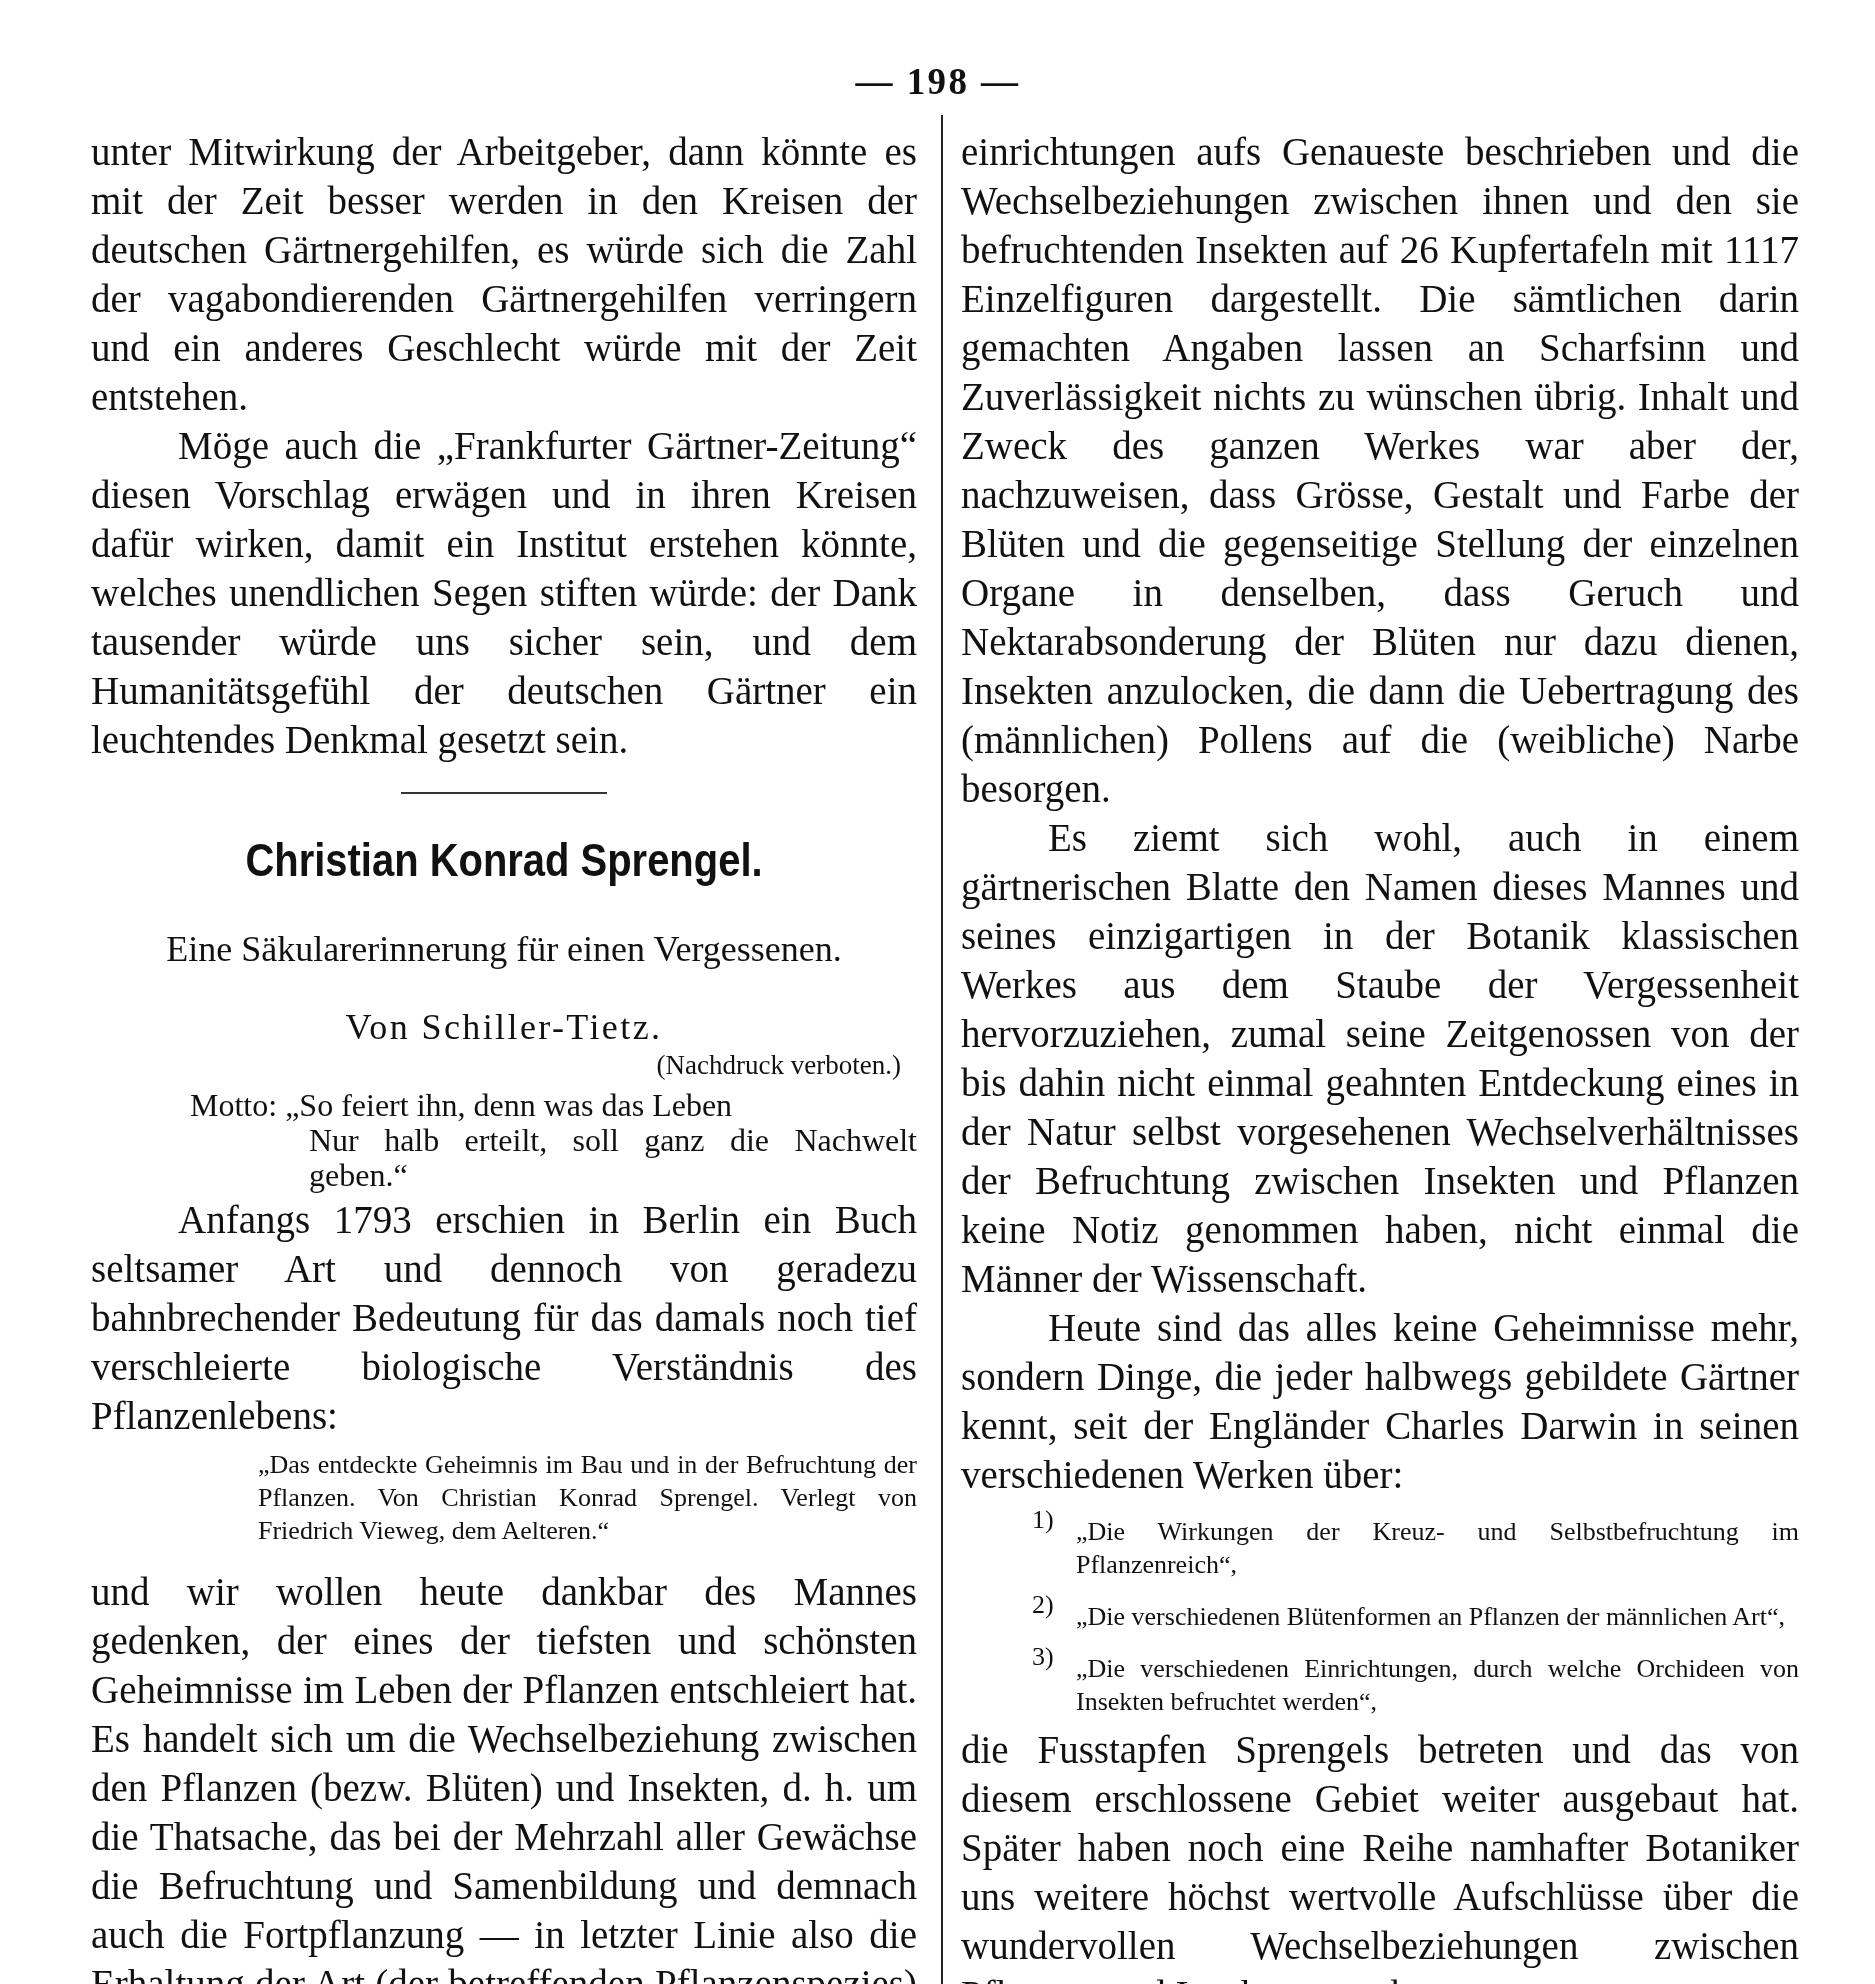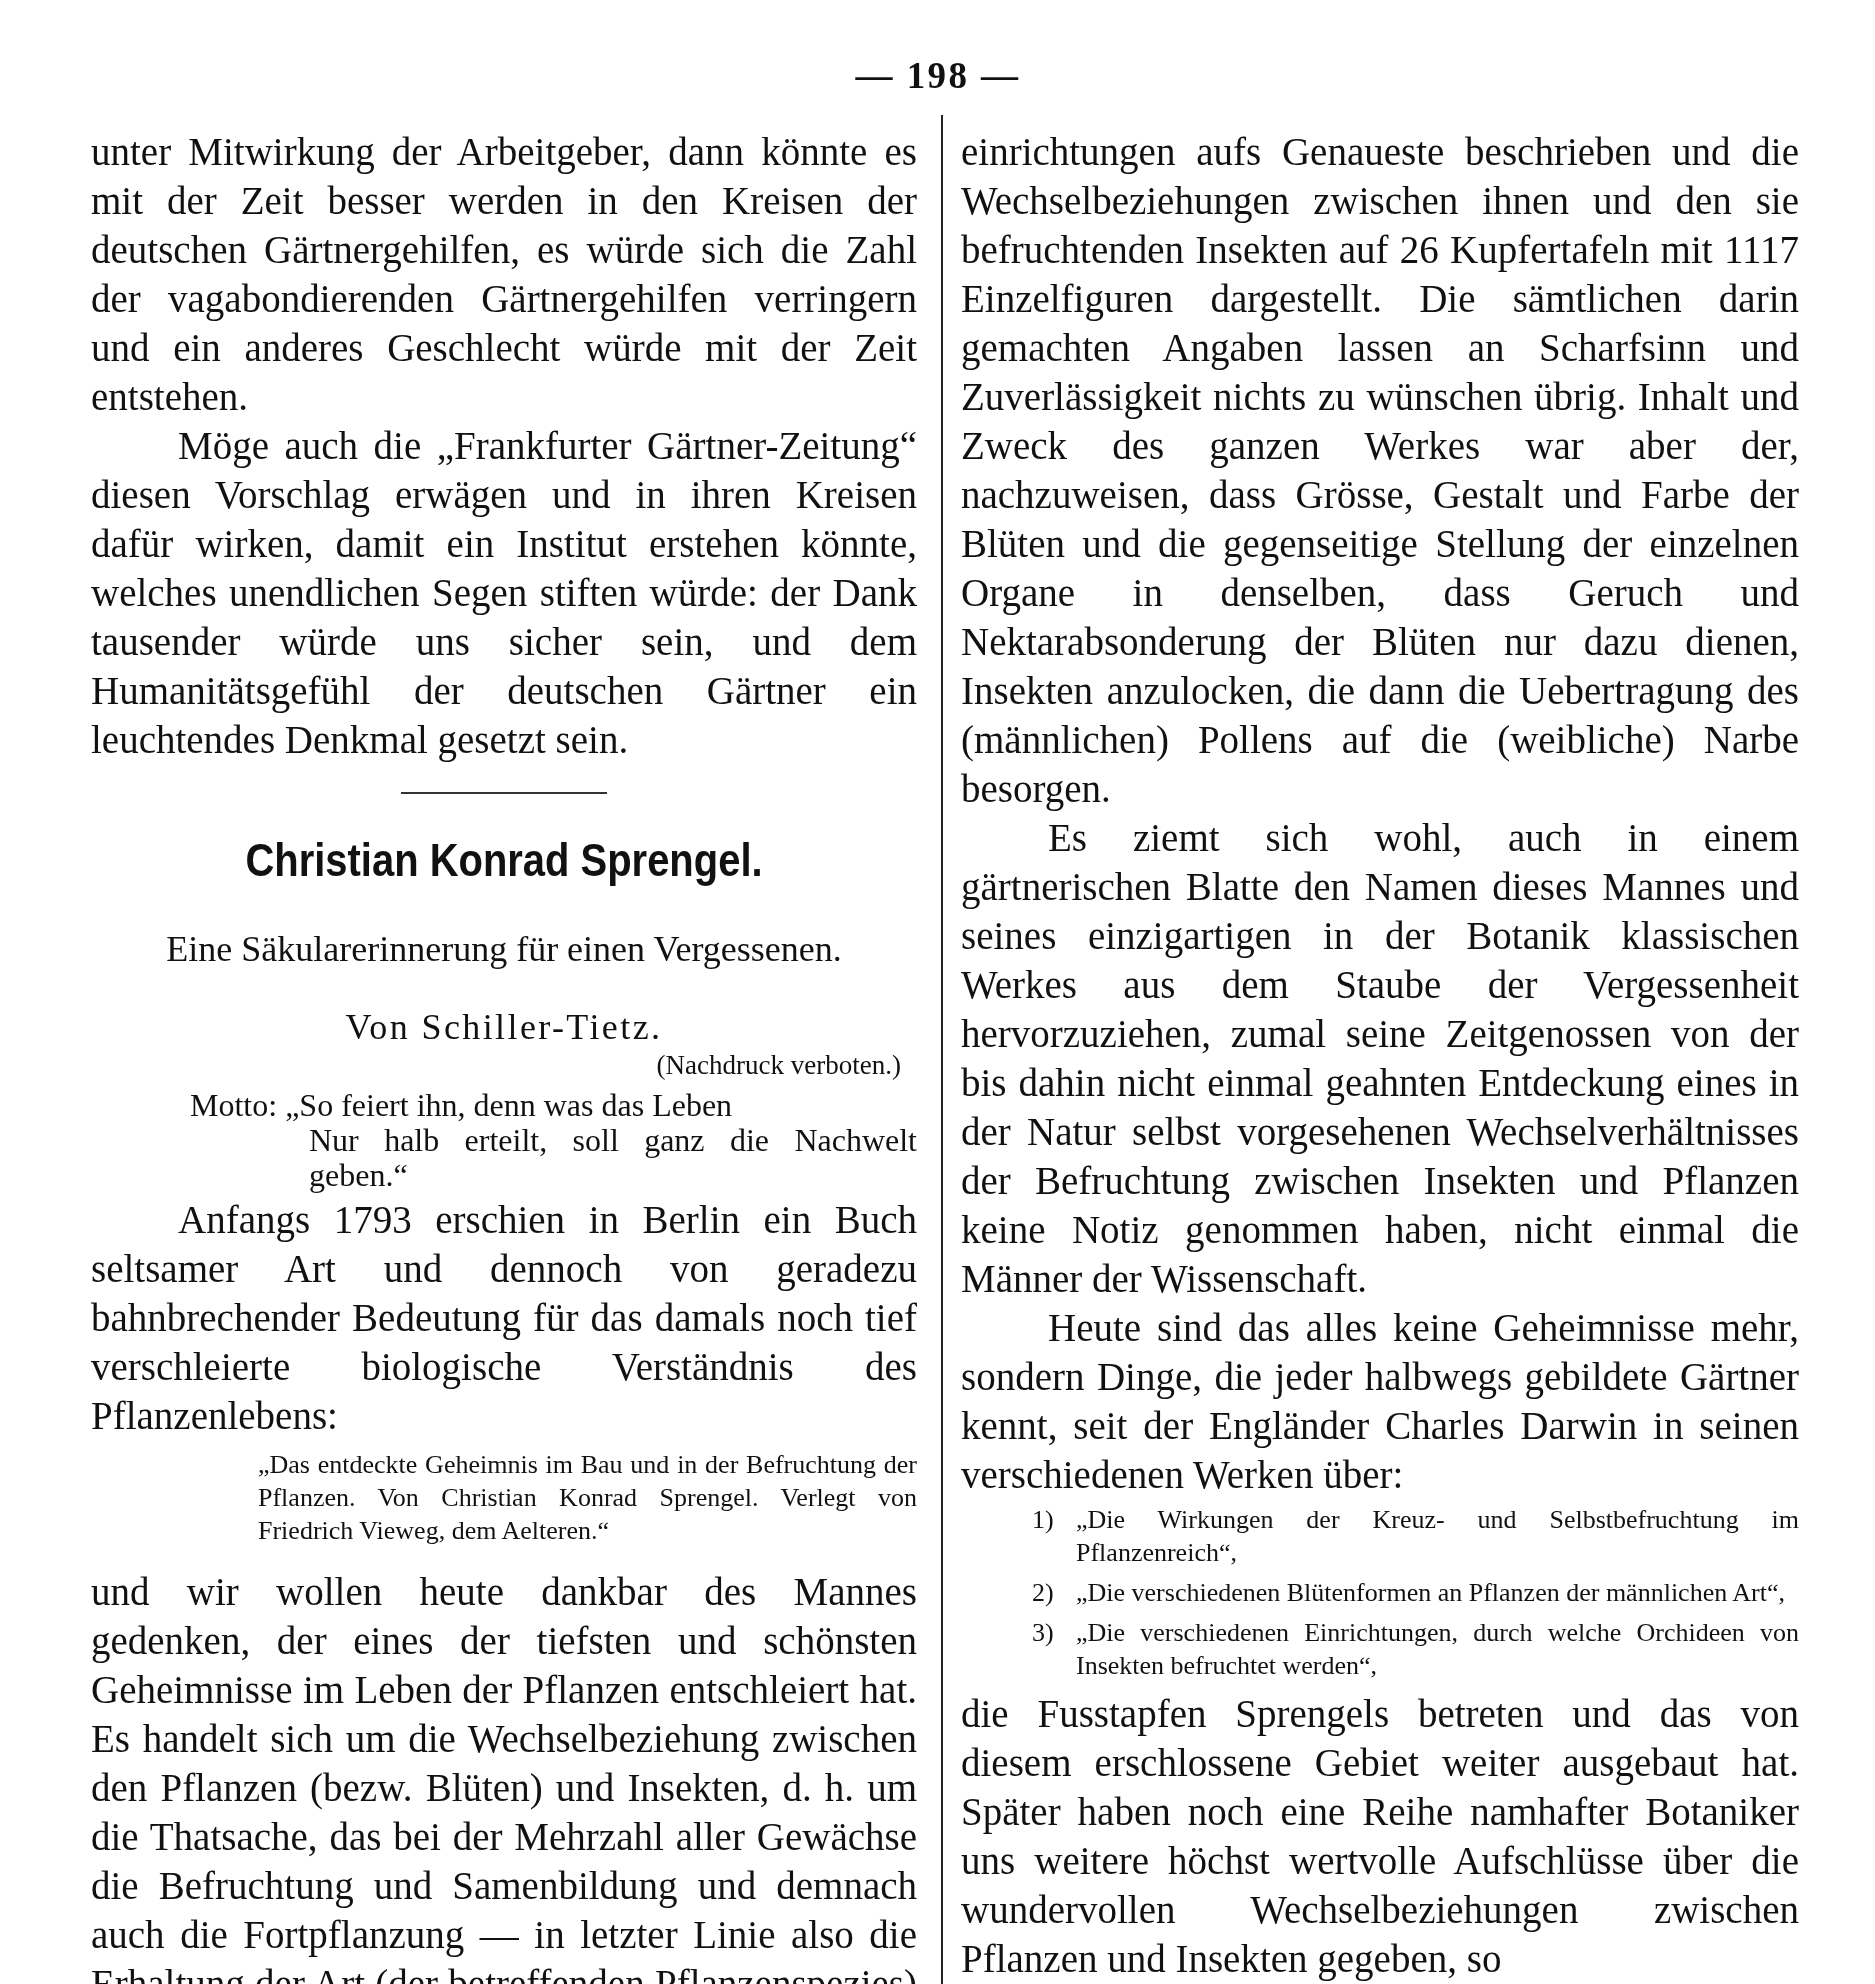--- a/index.html
+++ b/index.html
@@ -1,39 +1,39 @@
 <!DOCTYPE html>
 <html style="font-size:6.4px"><head>
 <meta charset="utf-8">
 <style>
   html, body { margin: 0; padding: 0; background: #ffffff; }
   body { width: 1876px; height: 2626px; position: relative; overflow: hidden;
          font-family: "Liberation Serif", "DejaVu Serif", serif; color: #111; }
-  .page-number { position: absolute; top: 54px; left: 0; width: 1876px; text-align: center;
+  .page-number { position: absolute; top: 60px; left: 0; width: 1876px; text-align: center;
          font-size: 37px; font-weight: bold; letter-spacing: 2.4px; }
   .col { position: absolute; top: 127px; width: 826px; font-size: 39px; line-height: 49px;
          text-align: justify; hyphens: manual; }
   .col.left { left: 91px; }
   .col.right { left: 961px; width: 838px; }
   .rule { position: absolute; left: 941px; top: 115px; width: 2px; height: 2445px; background: #222; }
   p { margin: 0; text-indent: 87px; }
   p.noindent { text-indent: 0; }
   .sep { width: 206px; height: 1.6px; background: #333; margin: 28px auto 36px auto; }
   .title { text-align: center; font-family: "Liberation Sans", "DejaVu Sans", sans-serif;
            font-weight: bold; font-size: 47px; line-height: 60px; transform: scaleX(0.85); margin: 0; }
   .subtitle, .author { text-align: center; font-size: 36px; line-height: 38px; margin-top: 40px; }
   .author { letter-spacing: 2.4px; }
   .reprint { text-align: right; font-size: 27px; line-height: 38px; margin-right: 16px; }
   .motto { font-size: 32px; line-height: 35px; margin: 4px 0 2.4px 99px; }
   .motto .l2 { display: block; padding-left: 119px; }
   .quote { font-size: 26px; line-height: 33px; text-align: justify; margin: 8px 0 20px 167px; text-indent: 0; }
   .works { list-style: none; padding: 0; margin: 4px 0 4px 71px; font-size: 26px; line-height: 33px; }
   .works li { display: flex; margin-bottom: 7.1px; }
   .works .num { width: 44px; flex: none; }
-  .works .txt { flex: 1; text-align: justify; }
+  .works .txt { flex: 1; text-align: justify; margin-top: 12px; }
 </style>
 </head>
 <body>
 
 <div class="page-number">— 198 —</div>
 
 <div class="rule"></div>
 
 <div class="col left">
   <p class="noindent">unter Mitwirkung der Arbeitgeber, dann könnte es mit der Zeit besser werden in den Kreisen der deutschen Gärtnergehilfen, es würde sich die Zahl der vagabondierenden Gärtnergehilfen verringern und ein anderes Geschlecht würde mit der Zeit entstehen.</p>

